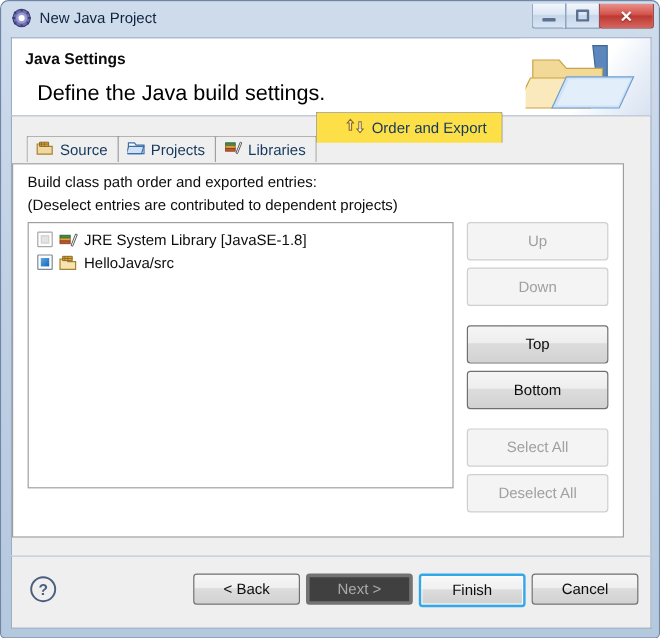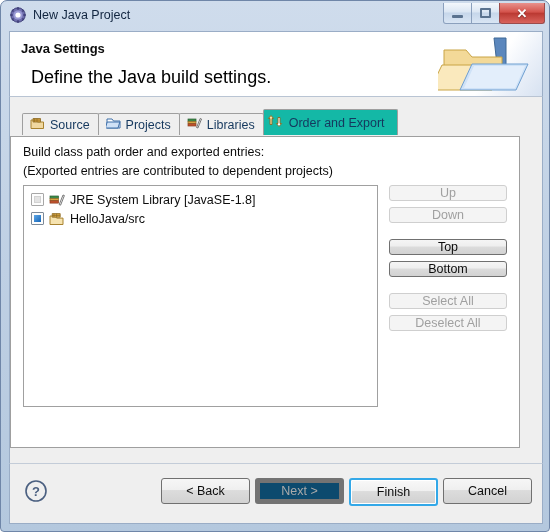--- a/index.html
+++ b/index.html
@@ -169,26 +169,26 @@
     color: #15385e;
     background: #efefef;
     border: 1px solid #9f9f9f;
     border-bottom: none;
     margin-right: -1px;
     position: relative;
     border-radius: 2px 2px 0 0;
   }
   .tab.active {
     height: 26px;
-    background: #14b8a6;
+    background: #fde047;
     border-color: #9f9f9f;
     color: #15385e;
     z-index: 3;
-    padding: 0 12px 0 3px;
-    margin-bottom: 0;
+    padding: 0 12px 0 24px;
+    margin-bottom: 16px;
   }
   .tab .tab-label { white-space: nowrap; text-align: center; }
 
   
   .tabpage {
     position: absolute;
     left: 0; top: 39px;
     width: 510px;
     height: 312px;
     box-sizing: border-box;
@@ -265,21 +265,21 @@
   }
 
   
   .sidebtns {
     position: absolute;
     left: 378px; top: 48px;
     width: 118px;
   }
   .btn {
     width: 118px;
-    height: 16px;
+    height: 32px;
     box-sizing: border-box;
     font-size: 12.5px;
     font-family: "Liberation Sans", sans-serif;
     display: flex;
     align-items: center;
     justify-content: center;
     border-radius: 3px;
     margin-bottom: 6px;
     user-select: none;
   }
@@ -328,22 +328,22 @@
     border-radius: 3px;
     user-select: none;
   }
   .fbtn.enabled {
     color: #0d0d0d;
     border: 1px solid #707070;
     background: linear-gradient(to bottom, #f6f6f6 0%, #efefef 45%, #dcdcdc 48%, #d2d2d2 100%);
   }
   .fbtn.disabled {
     color: #a9a9a9;
-    border: 5px solid #737373;
-    background: #0c4a6e;
+    border: 3px solid #737373;
+    background: #404040;
   }
   .fbtn.defaultbtn {
     border: 2px solid #33a8e8;
     padding: 12px;
     color: #0d0d0d;
     background: linear-gradient(to bottom, #f8f8f8 0%, #f0f0f0 45%, #dcdcdc 48%, #d0d0d0 100%);
     box-shadow: inset 0 0 0 1px #ffffff;
   }
 </style>
 </head>
@@ -450,21 +450,21 @@
           </svg>
         </span>
         <span class="tab-label">Order and Export</span>
       </div>
 
     </div>
 
     <div class="tabpage">
 
       <div class="page-label1">Build class path order and exported entries:</div>
-      <div class="page-label2">(Exported entries are contributed to dependent projects)</div>
+      <div class="page-label2">(Deselect entries are contributed to dependent projects)</div>
 
       <div class="listbox">
 
         <div class="list-row">
           <span class="cb grayed"></span>
           <span class="row-icon">
             <svg width="16" height="16" viewBox="0 0 16 16">
               <rect x="1" y="4" width="8.5" height="2.3" fill="#3f8c4a" stroke="#2a5f32" stroke-width="0.7"></rect>
               <rect x="1" y="6.4" width="8.5" height="2.3" fill="#d9a441" stroke="#8c6a23" stroke-width="0.7"></rect>
               <rect x="1" y="8.8" width="8.5" height="2.3" fill="#c4552f" stroke="#8a3a1e" stroke-width="0.7"></rect>

